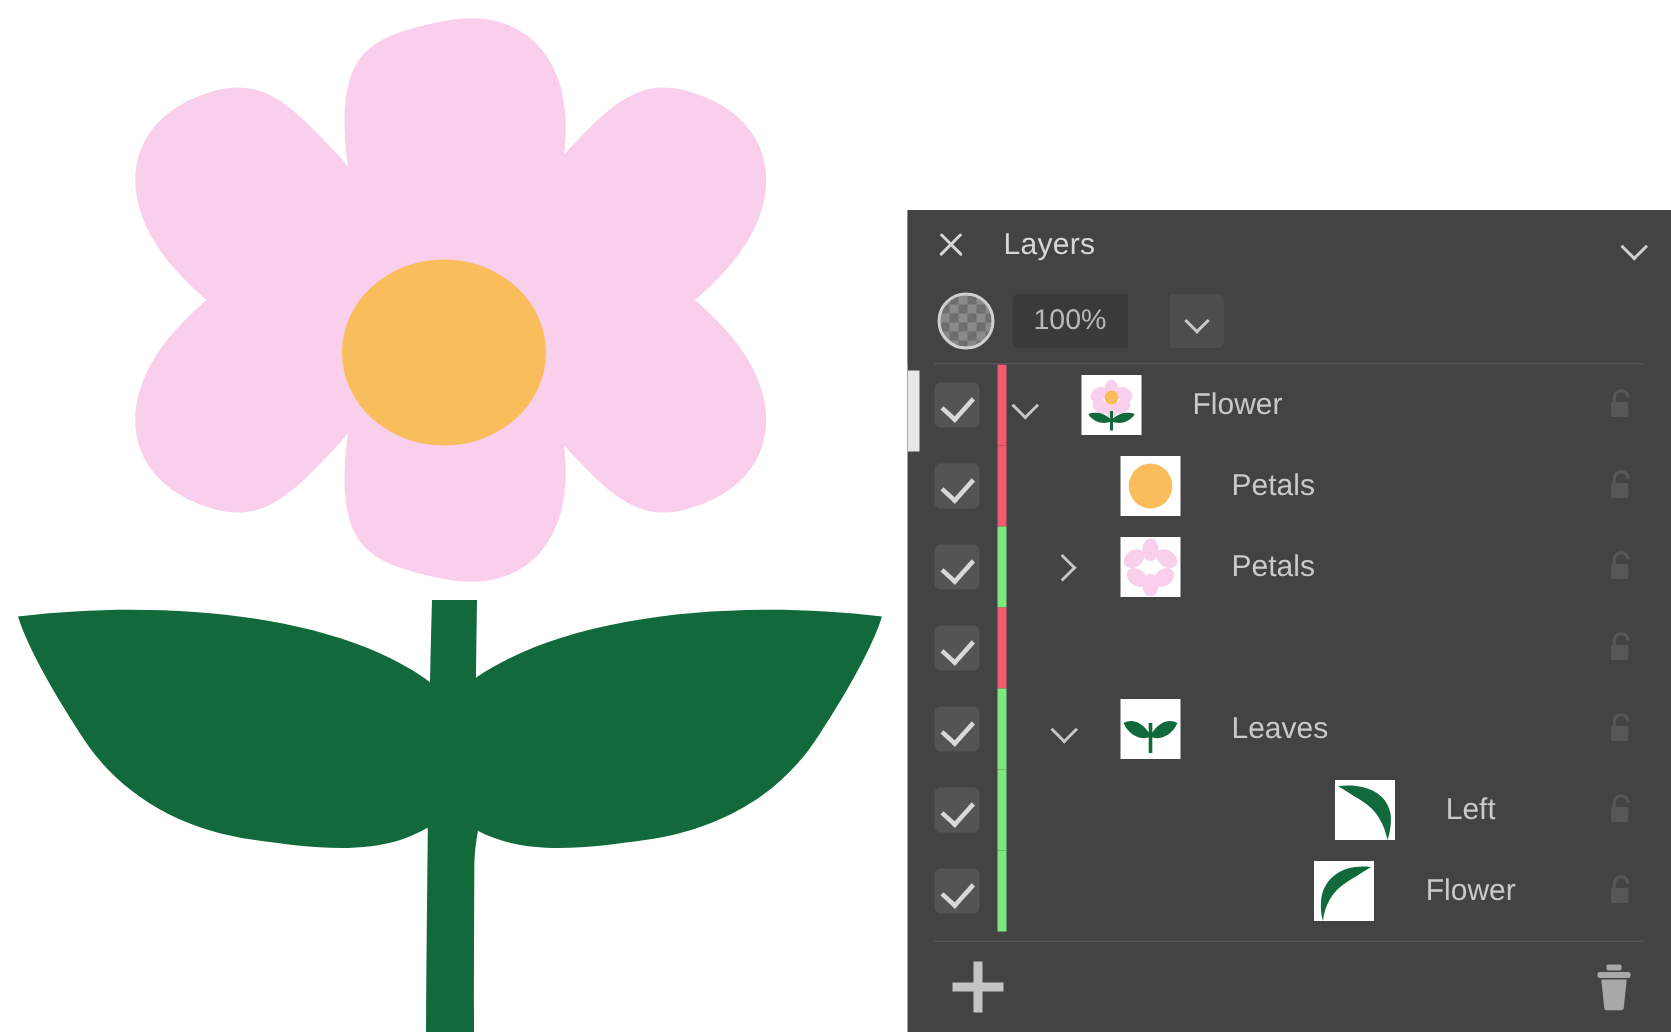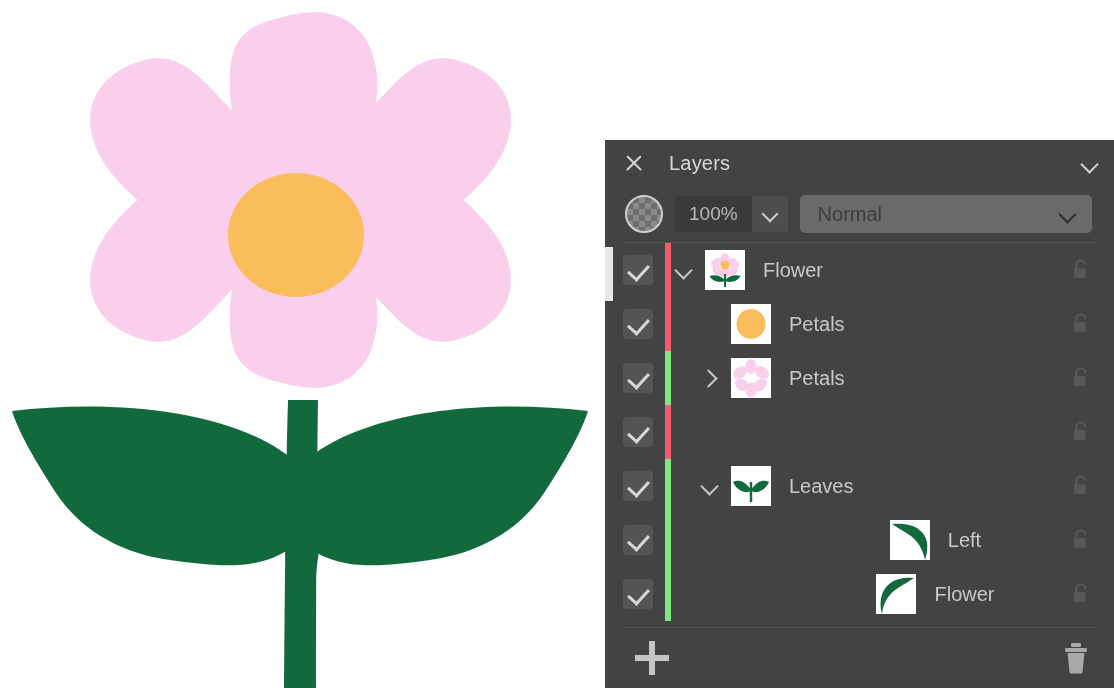--- a/index.html
+++ b/index.html
@@ -108,20 +108,21 @@
     background-position: 0 0, 6px 6px;
     cursor: pointer;
   }
   .opacity-group {
     display: flex;
     align-items: flex-start;
     height: 36px;
     border-radius: 4px;
     overflow: hidden;
     flex: 0 0 auto;
+    gap: 28px;
   }
   .opacity-value {
     background: #3a3a3a;
     color: #b9b9b9;
     font-size: 19px;
     padding: 0 14px;
     height: 36px;
     line-height: 36px;
     min-width: 74px;
     text-align: left;
@@ -225,20 +226,21 @@
     width: 6px;
     height: 54px;
     flex: 0 0 6px;
     margin-left: 12px;
   }
   .row-body {
     display: flex;
     align-items: center;
     flex: 1 1 auto;
     min-width: 0;
+    gap: 16px;
   }
   .twisty {
     width: 26px; height: 26px;
     flex: 0 0 26px;
     position: relative;
     cursor: pointer;
   }
   .twisty.open::before {
     content: "";
     position: absolute;
@@ -359,24 +361,20 @@
       <div class="close-x"></div>
       <div class="panel-title">Layers</div>
       <div class="chev"></div>
     </div>
 
     <div class="panel-tools">
       <div class="alpha-swatch"></div>
       <div class="opacity-group">
         <div class="opacity-value">100%</div>
         <div class="opacity-arrow"></div>
-      </div>
-      <div class="blend-select">
-        <span class="blend-label">Normal</span>
-        <span class="blend-chev"></span>
       </div>
     </div>
 
     <div class="divider"></div>
 
     <div class="layer-list" id="layer-list">
       <div class="scroll-track">
         <div class="scroll-thumb"></div>
       </div>
 

